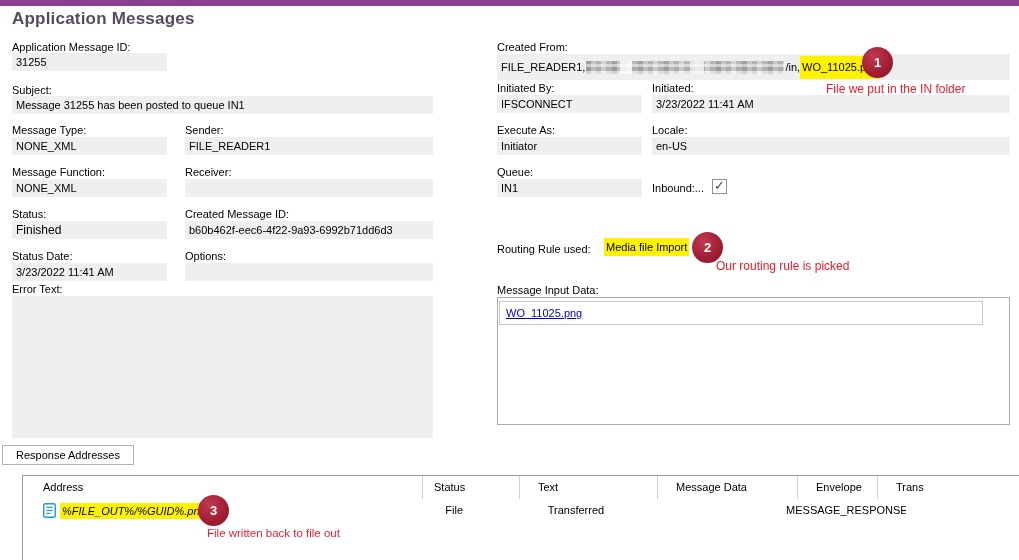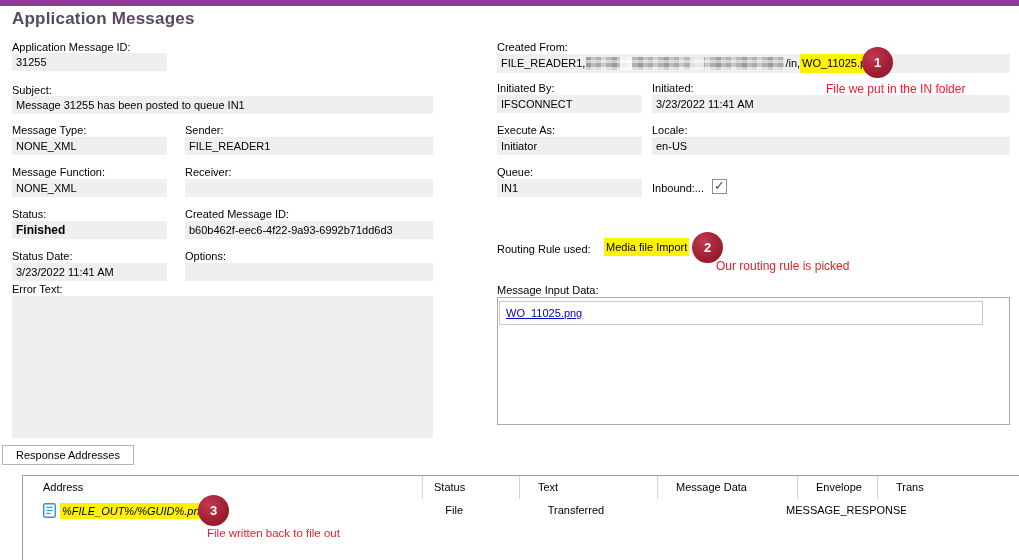--- a/index.html
+++ b/index.html
@@ -8,21 +8,21 @@
     background:#ffffff;font-family:"Liberation Sans","DejaVu Sans",sans-serif;
     font-size:11px;color:#000;
   }
   .topbar{position:absolute;left:0;top:0;width:1019px;height:6px;background:#8a3e93;}
   .page-title{position:absolute;left:12px;top:9px;font-size:17px;font-weight:bold;color:#564a5f;letter-spacing:.2px;}
   .lbl{position:absolute;white-space:nowrap;color:#000;}
   .box{
     position:absolute;height:18px;background:#efefef;
     line-height:18px;padding-left:4px;white-space:nowrap;overflow:hidden;
   }
-  .bold{font-weight:bold;}
+  .bold{font-weight:normal;}
   .mark{background:#fff200;padding:3px 2px;}
   .cf-box{display:flex;align-items:center;height:19px;}
   .cf-box .mark{padding:2px 2px;}
   .pixelated{
     display:inline-block;width:198px;height:13px;margin:0 1px;
     background-image:
       repeating-linear-gradient(90deg, rgba(255,255,255,0) 0 34px, rgba(255,255,255,.8) 34px 46px, rgba(255,255,255,0) 46px 104px, rgba(255,255,255,.7) 104px 118px, rgba(255,255,255,0) 118px 198px),
       repeating-linear-gradient(0deg, rgba(255,255,255,.55) 0 3px, rgba(150,150,150,.35) 3px 7px, rgba(235,235,235,.6) 7px 10px, rgba(170,170,170,.3) 10px 13px),
       repeating-linear-gradient(90deg, #9d9d9d 0 5px, #cfcfcf 5px 10px, #b4b4b4 10px 15px, #e3e3e3 15px 20px, #bcbcbc 20px 26px);
   }
@@ -104,21 +104,21 @@
 <div class="lbl" style="left:12px;top:250px">Status Date:</div>
 <div class="box" style="left:12px;top:263px;width:151px">3/23/2022 11:41 AM</div>
 
 <div class="lbl" style="left:185px;top:250px">Options:</div>
 <div class="box" style="left:185px;top:263px;width:244px"></div>
 
 <div class="lbl" style="left:12px;top:283px">Error Text:</div>
 <div class="box" style="left:12px;top:296px;width:417px;height:142px"></div>
 
 <div class="lbl" style="left:497px;top:41px">Created From:</div>
-<div class="box cf-box" style="left:497px;top:54px;width:509px;height:19px;line-height:19px">
+<div class="box cf-box" style="left:497px;top:54px;width:509px;height:26px;line-height:19px">
   <span>FILE_READER1,</span>
     <span class="pixelated"></span>
     <span>/in,</span>
     <span class="mark">WO_11025.png</span>
 </div>
 <div class="badge" style="left:862px;top:47px">1</div>
 <div class="note" style="left:826px;top:82px">File we put in the IN folder</div>
 
 <div class="lbl" style="left:497px;top:82px">Initiated By:</div>
 <div class="box" style="left:497px;top:95px;width:141px">IFSCONNECT</div>

